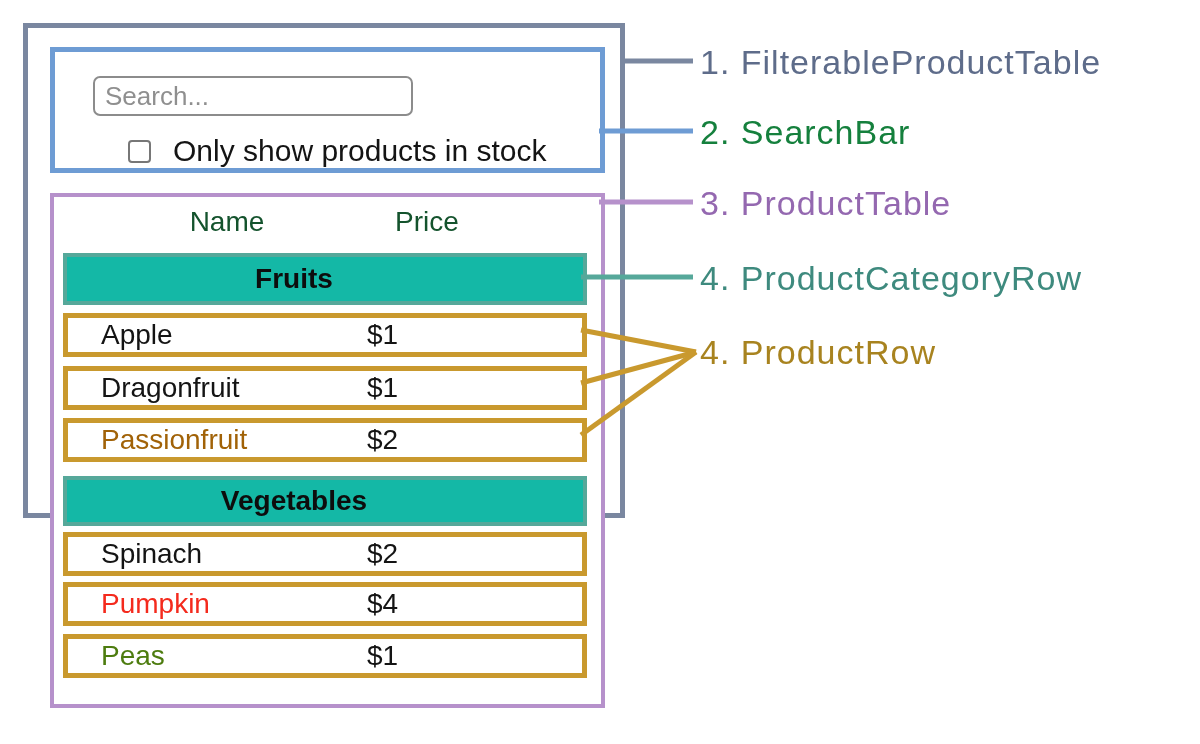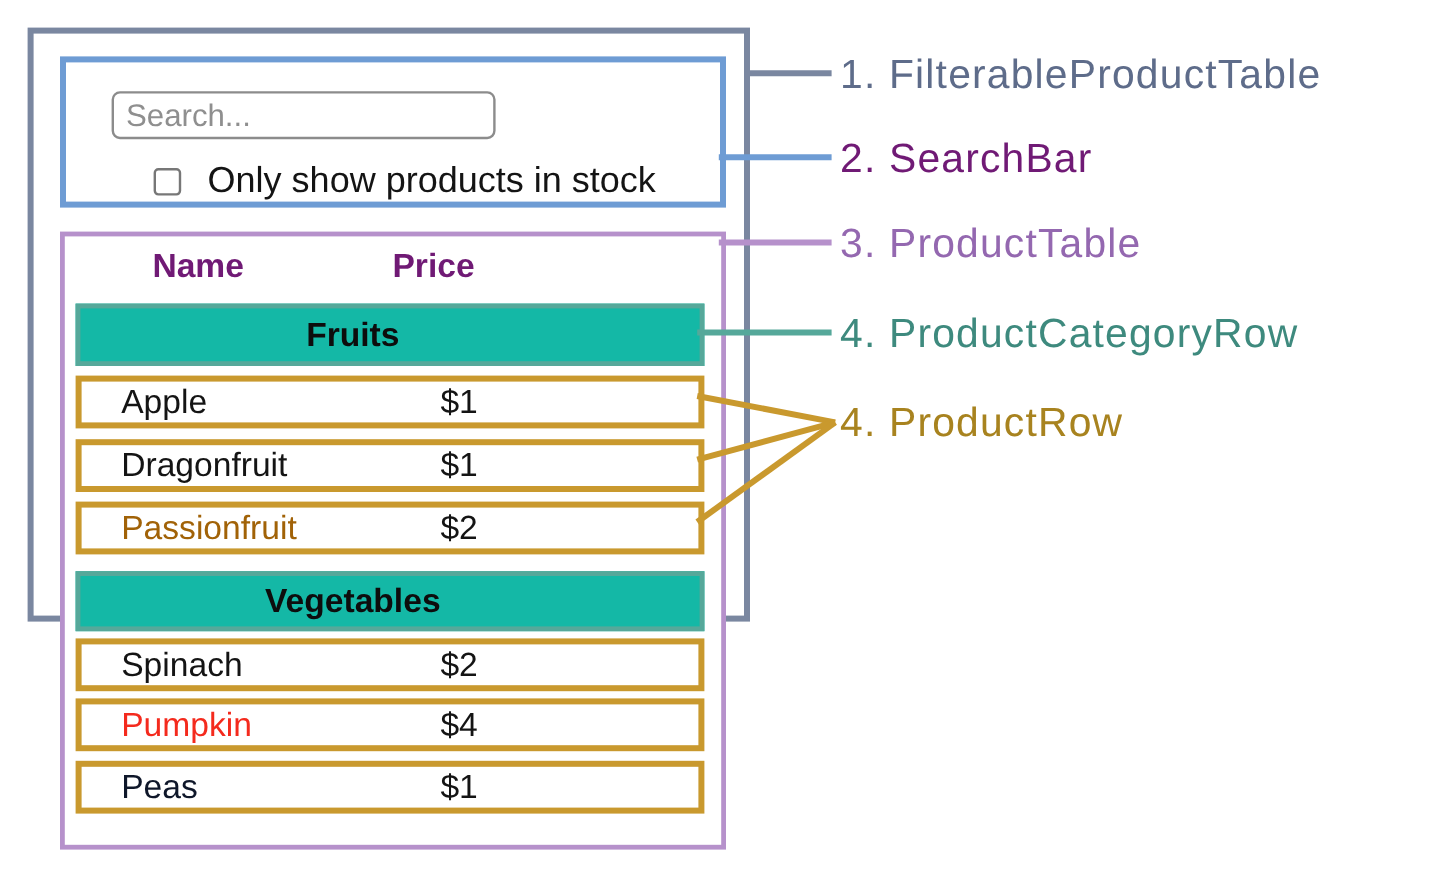--- a/index.html
+++ b/index.html
@@ -22,21 +22,21 @@
   .search-box{left:22px;top:19px;width:555px;height:126px;border:5px solid var(--c-blue);}
   .search-input{position:absolute;left:38px;top:24px;width:320px;height:40px;
     border:2px solid var(--c-input-border);border-radius:7px;font-family:"Liberation Sans",sans-serif;
     font-size:26px;padding:0 10px;color:#333;outline:none;}
   .search-input::placeholder{color:var(--c-placeholder);opacity:1;}
   .check-row{position:absolute;left:45px;top:82px;display:flex;align-items:center;gap:22px;margin-left:28px;}
   .checkbox{width:23px;height:23px;border:2px solid #777;border-radius:4px;background:#fff;flex:0 0 auto;}
   .check-label{font-size:30px;color:var(--c-black);white-space:nowrap;}
 
   .table-box{left:22px;top:165px;width:555px;height:515px;border:4px solid var(--c-purple);}
-  .hdr{position:absolute;top:9px;width:200px;font-size:28px;font-weight:bold;color:#701a75;}
+  .hdr{position:absolute;top:9px;width:200px;text-align:center;font-size:28px;font-weight:normal;color:#14532d;}
   .hdr-name{left:73px;}
   .hdr-price{left:273px;}
 
   .cat-row{position:absolute;left:9px;width:524px;border:4px solid var(--c-teal);
     text-align:center;font-size:28px;font-weight:bold;color:#0d0d0d;background:#14b8a6;padding-right:62px;}
   .cat-fruits{top:56px;height:52px;line-height:44px;}
   .cat-veg{top:279px;height:50px;line-height:42px;}
 
   .prod-row{position:absolute;left:9px;width:524px;height:44px;border:5px solid var(--c-gold);background:#fff;}
   .prod-name{position:absolute;left:33px;top:0;line-height:34px;font-size:28px;color:var(--c-black);white-space:nowrap;}
@@ -95,35 +95,35 @@
 
       <div class="prod-row" style="top:335px">
         <span class="prod-name" style="color: rgb(20, 20, 20);">Spinach</span>
         <span class="prod-price">$2</span>
       </div>
       <div class="prod-row" style="top:385px">
         <span class="prod-name" style="color: rgb(244, 42, 29);">Pumpkin</span>
         <span class="prod-price">$4</span>
       </div>
       <div class="prod-row" style="top:437px">
-        <span class="prod-name" style="color: #0f172a;">Peas</span>
+        <span class="prod-name" style="color: #4d7c0f;">Peas</span>
         <span class="prod-price">$1</span>
       </div>
     </div>
   </div>
 
   <svg class="connectors" viewBox="0 0 1200 744" fill="none" stroke-width="5" stroke-linecap="butt">
     <line class="st-slate" x1="625" y1="61" x2="693" y2="61"></line>
     <line class="st-blue" x1="599" y1="131" x2="693" y2="131"></line>
     <line class="st-purple" x1="599" y1="202" x2="693" y2="202"></line>
     <line class="st-teal" x1="581" y1="277" x2="693" y2="277"></line>
     <line class="st-gold" x1="581" y1="330" x2="696" y2="352"></line>
     <line class="st-gold" x1="581" y1="383" x2="696" y2="352"></line>
     <line class="st-gold" x1="581" y1="435" x2="696" y2="352"></line>
   </svg>
 
   <div class="legend-item li-1" style="color: rgb(94, 108, 138);">1. FilterableProductTable</div>
-  <div class="legend-item li-2" style="color: #701a75;">2. SearchBar</div>
+  <div class="legend-item li-2" style="color: #15803d;">2. SearchBar</div>
   <div class="legend-item li-3" style="color: rgb(148, 104, 176);">3. ProductTable</div>
   <div class="legend-item li-4" style="color: rgb(62, 138, 126);">4. ProductCategoryRow</div>
   <div class="legend-item li-5" style="color: rgb(168, 131, 31);">4. ProductRow</div>
 
 </div>
 
 </body></html>

